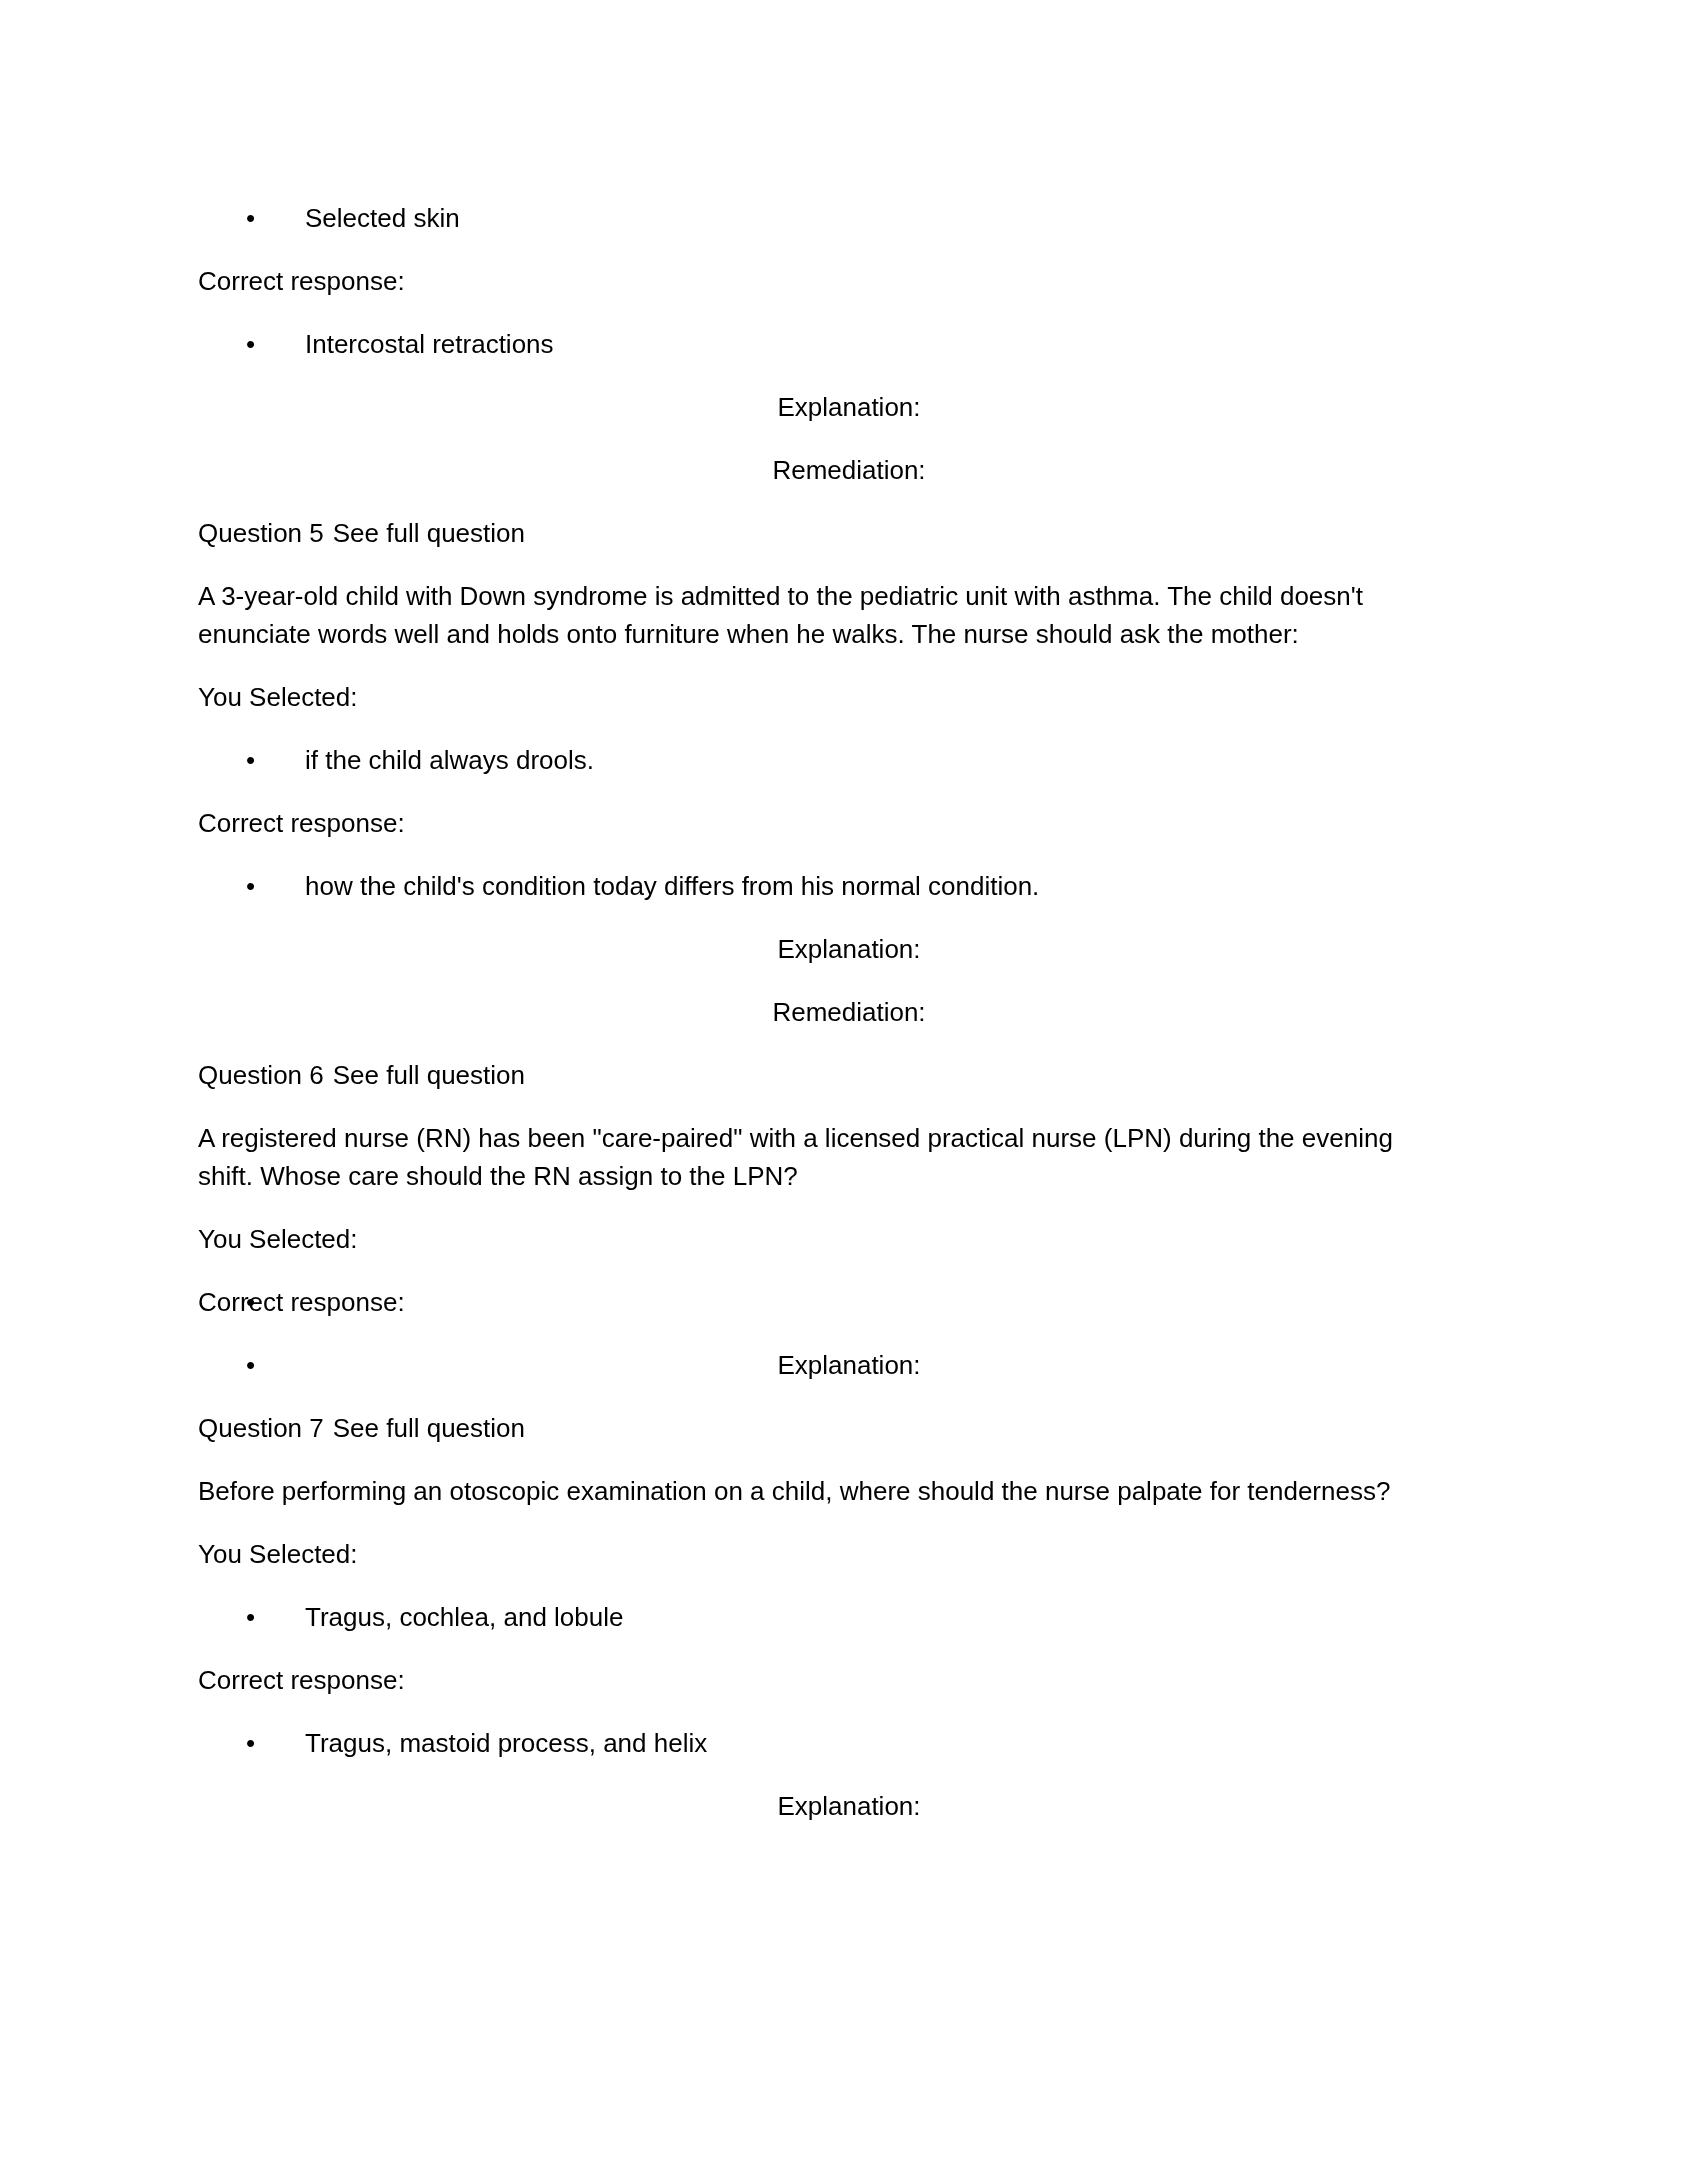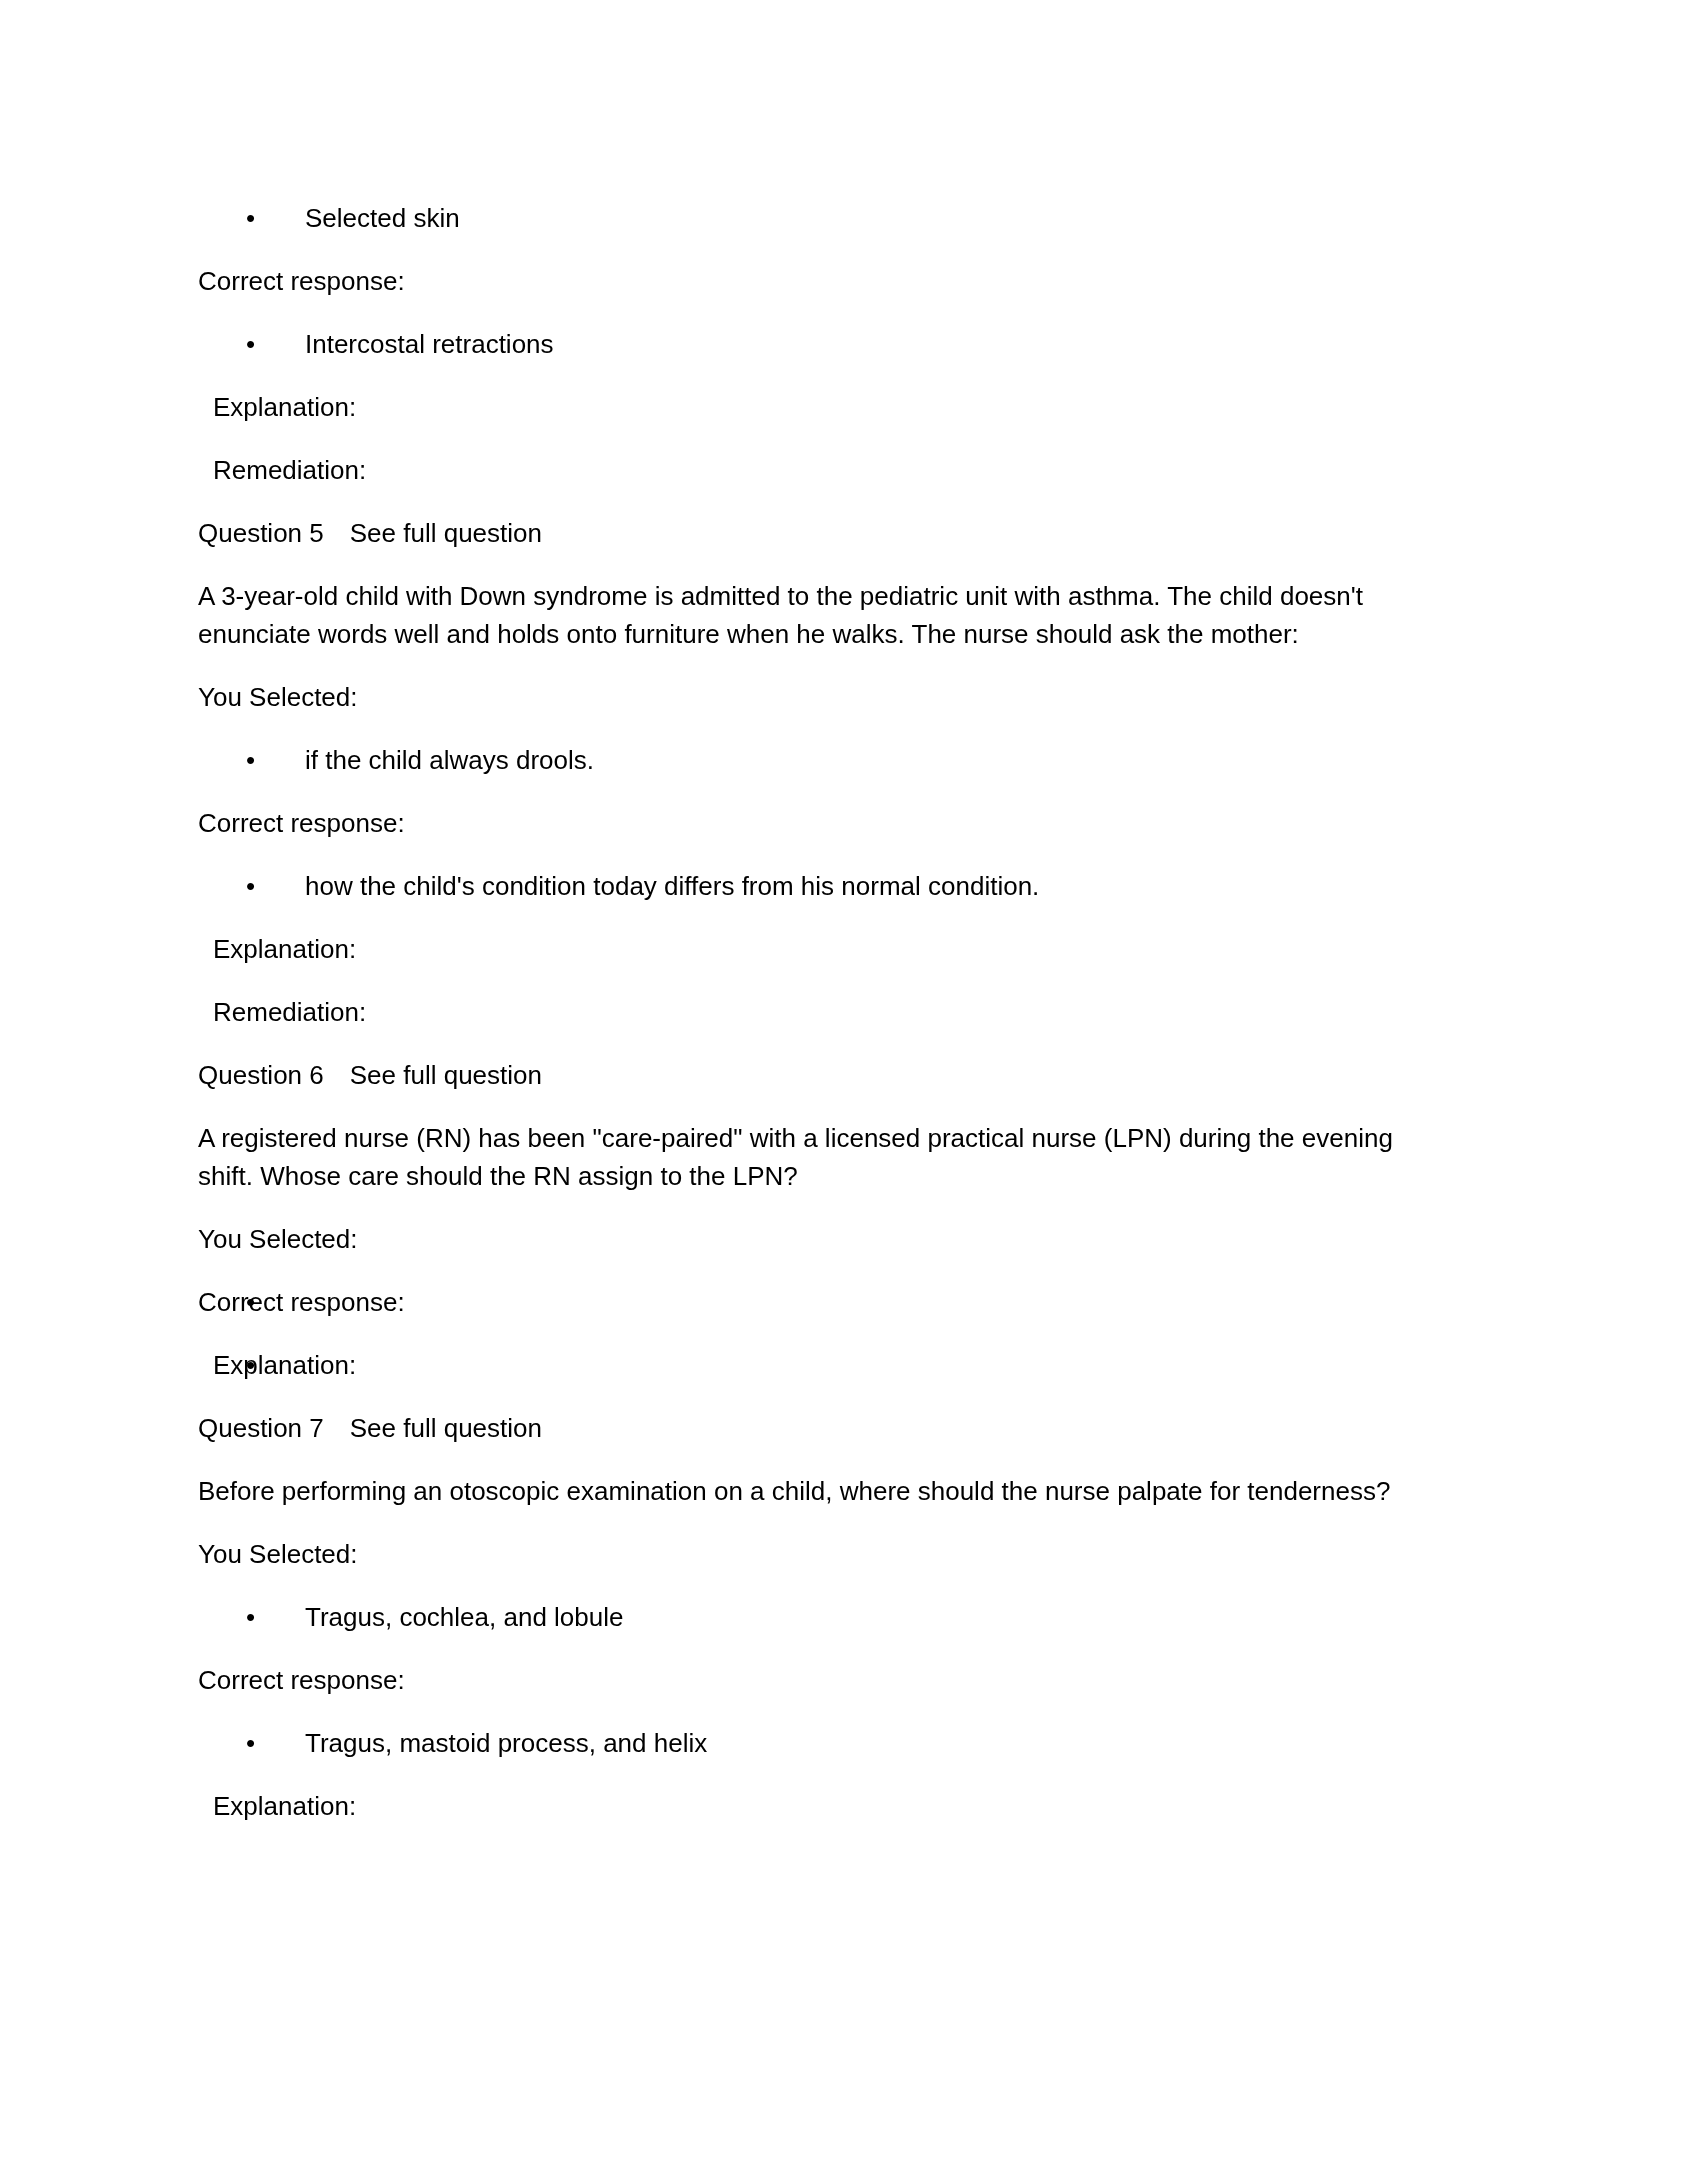--- a/index.html
+++ b/index.html
@@ -33,27 +33,28 @@
   }
   .paragraph {
     white-space: pre-line;
   }
   .label {
     font-weight: bold;
   }
   .sublabel {
     font-weight: bold;
     padding-left: 15px;
+    text-align: center;
   }
   .question-heading .question-number {
     font-weight: normal;
   }
   .question-heading .see-full {
     font-weight: normal;
-    margin-left: 26px;
+    margin-left: 9px;
   }
   .bullet-item {
     position: relative;
     padding-left: 107px;
   }
   .bullet-marker {
     position: absolute;
     left: 48px;
     top: 0;
   }

